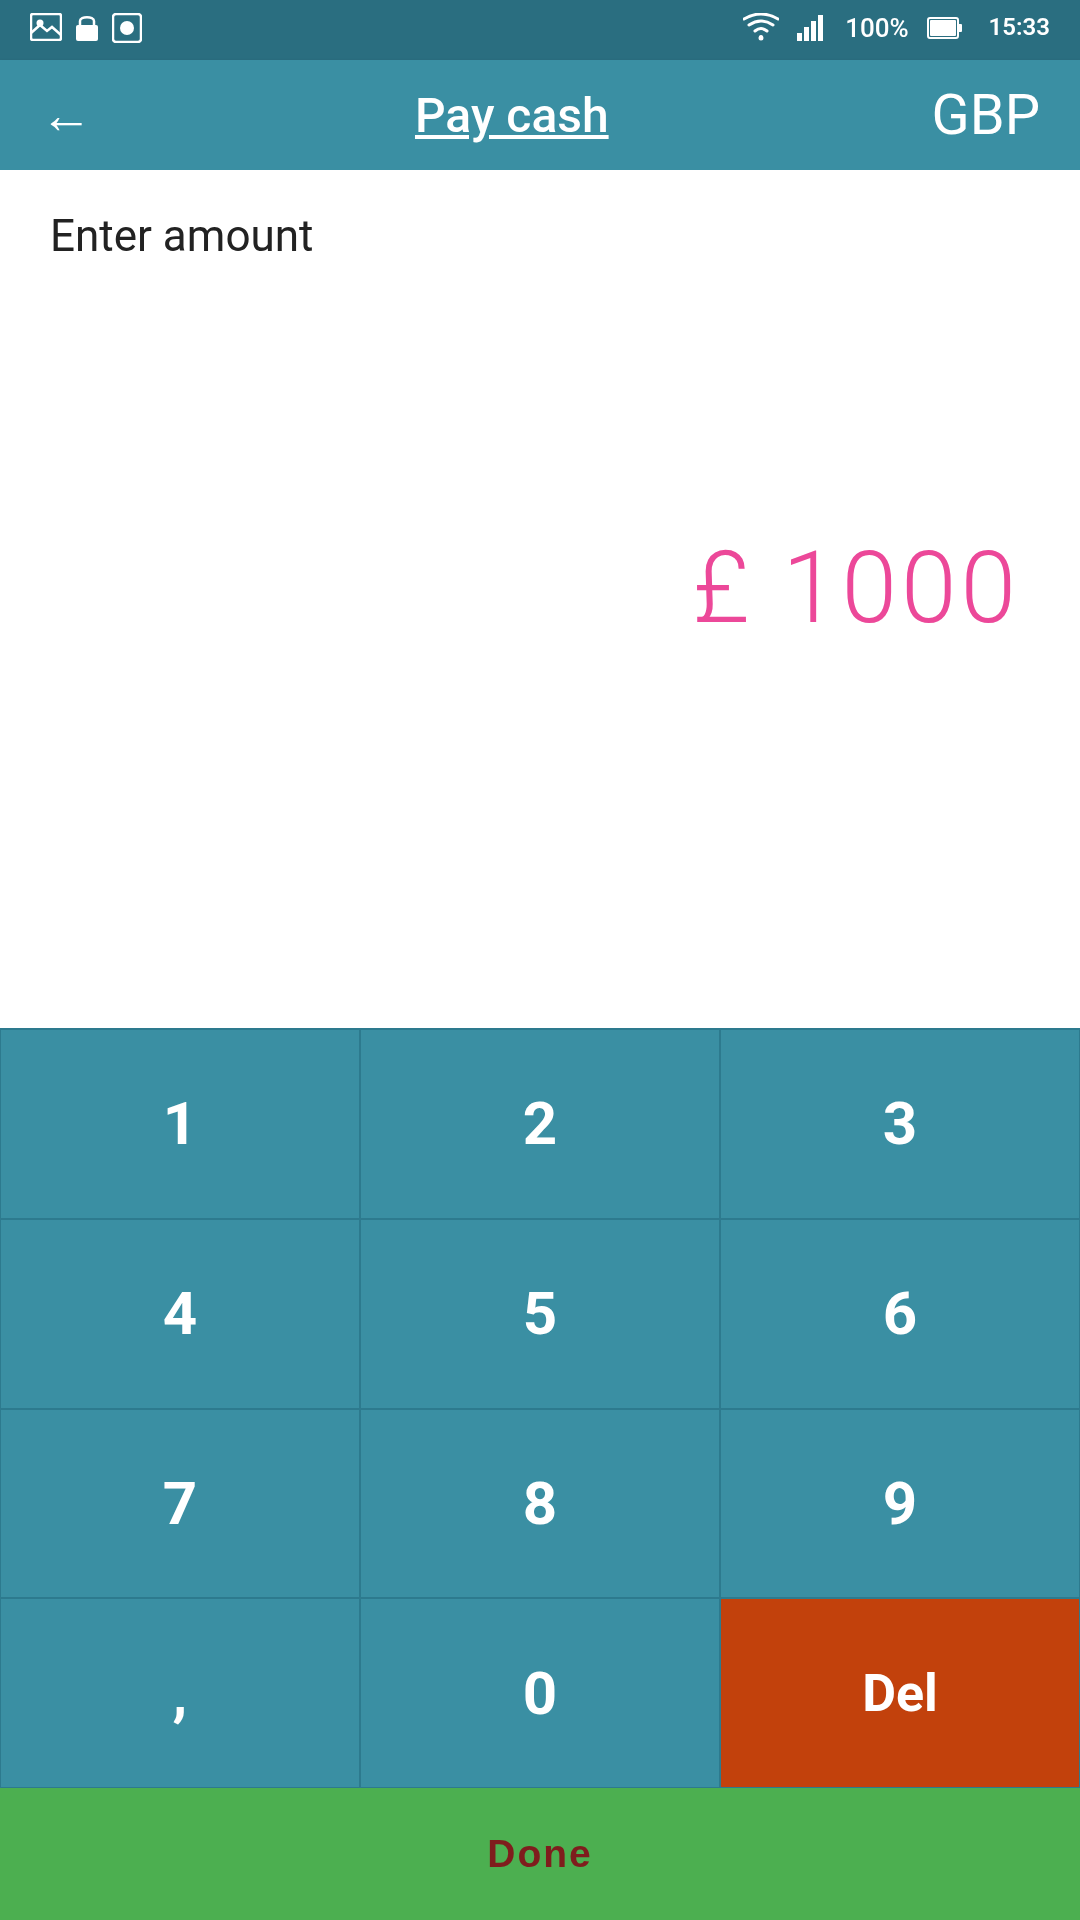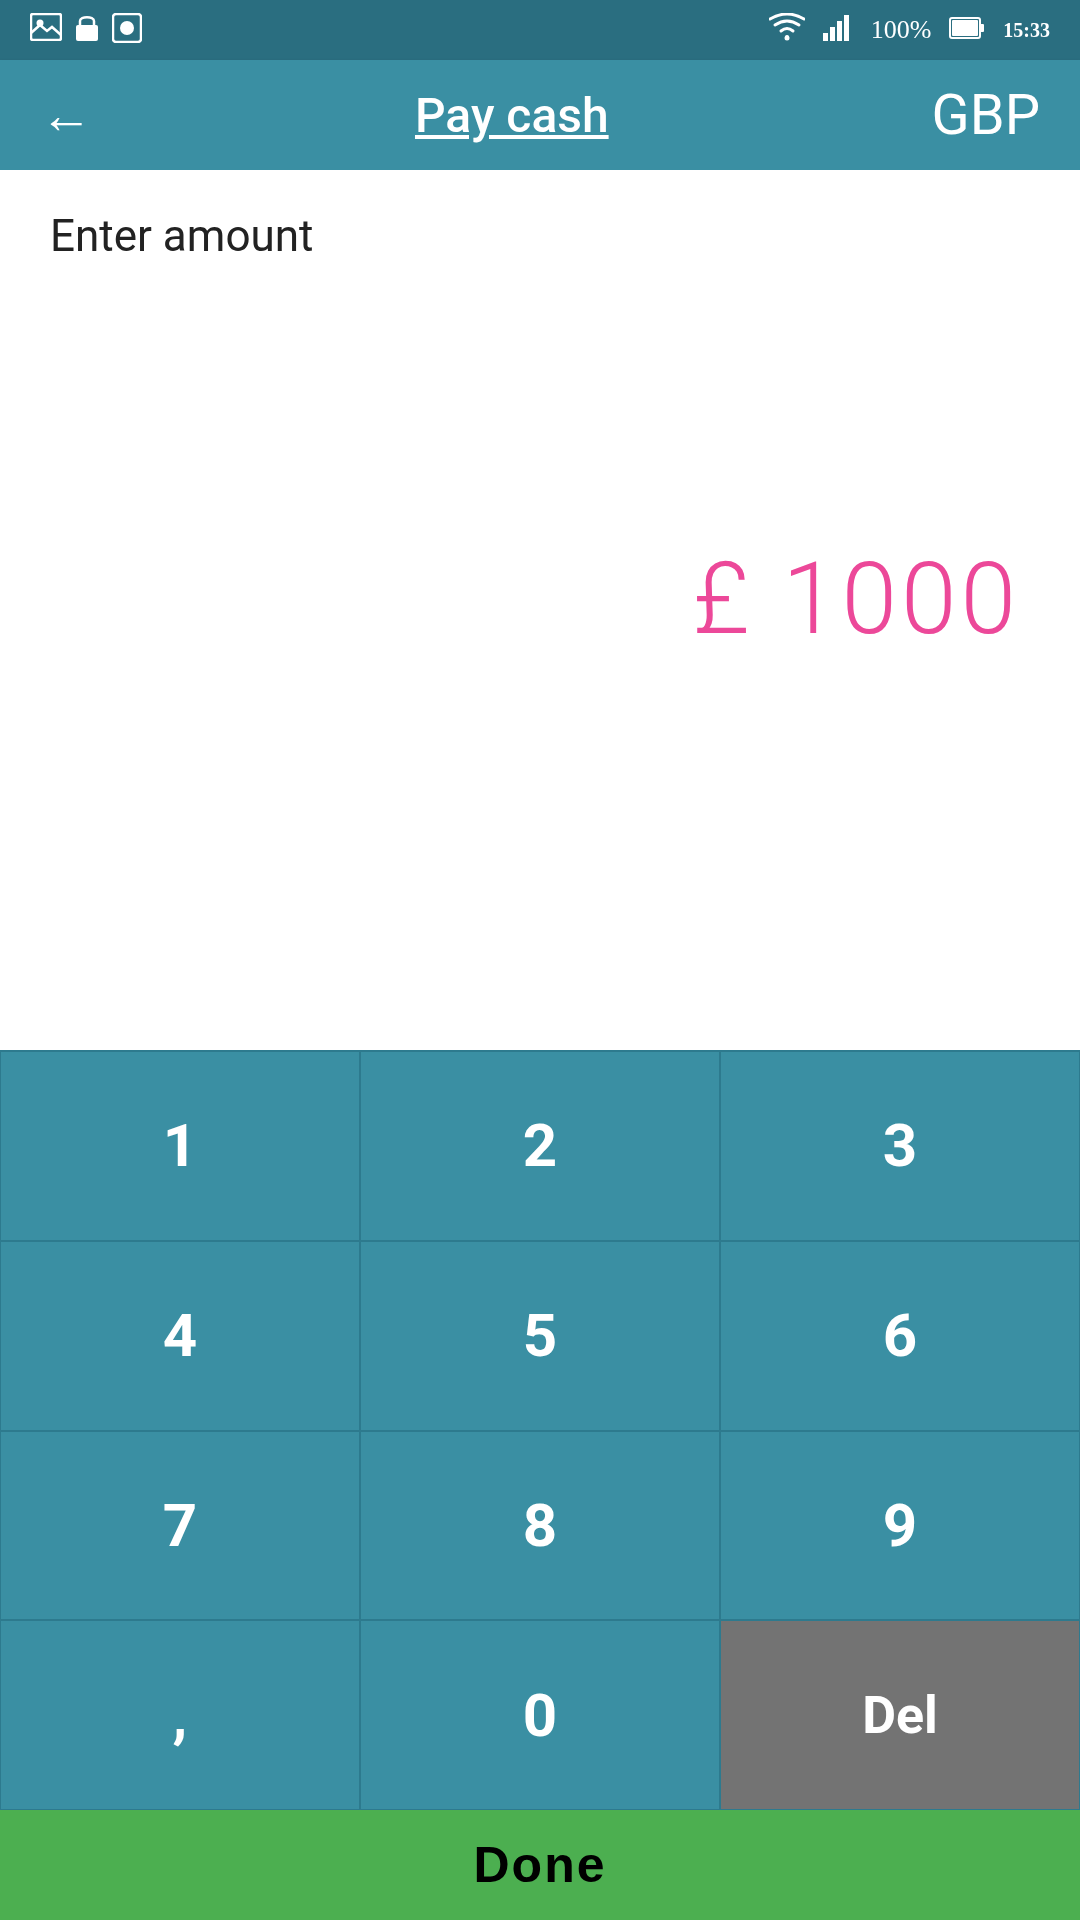--- a/index.html
+++ b/index.html
@@ -31,26 +31,25 @@
     }
 
     .status-bar-left {
       display: flex;
       align-items: center;
       gap: 12px;
     }
 
     .status-bar-right {
       display: flex;
-      align-items: center;
+      align-items: flex-start;
       gap: 18px;
       color: white;
       font-size: 28px;
       font-weight: 500;
-      font-family: Liberation Serif, serif;
     }
 
     
     .header {
       background: #3a8fa3;
       height: 110px;
       display: flex;
       align-items: center;
       justify-content: space-between;
       padding: 0 40px;
@@ -124,32 +123,32 @@
       display: flex;
       align-items: center;
       justify-content: center;
       cursor: pointer;
       border: 1px solid #2d7a8e;
       user-select: none;
       transition: background 0.1s;
     }
 
     .key.del {
-      background: #737373;
+      background: #c2410c;
       color: white;
       font-size: 52px;
       font-weight: 700;
     }
 
     
     .done-button {
-      height: 110px;
+      height: 132px;
       background: #4caf50;
-      color: #000000;
-      font-size: 50px;
+      color: #7f1d1d;
+      font-size: 39px;
       font-weight: 600;
       display: flex;
       align-items: center;
       justify-content: center;
       cursor: pointer;
       flex-shrink: 0;
       border: none;
       width: 100%;
       letter-spacing: 2px;
     }
@@ -207,21 +206,21 @@
       <span>100%</span>
     </span>
     <span>
       <svg width="36" height="22" viewBox="0 0 36 22" fill="white" xmlns="http://www.w3.org/2000/svg">
         <rect x="1" y="1" width="30" height="20" rx="2" stroke="white" stroke-width="2" fill="none"></rect>
         <rect x="3" y="3" width="26" height="16" rx="1" fill="white"></rect>
         <rect x="31" y="7" width="4" height="8" rx="1" fill="white"></rect>
       </svg>
     </span>
 
-    <span style="font-size:20px; font-weight:600; margin-left:0;">15:33</span>
+    <span style="font-size:24px; font-weight:600; margin-left:8px;">15:33</span>
   </div>
 </div>
 
 <div class="header">
   <span class="header-back">←</span>
   <span class="header-title">Pay cash</span>
   <span class="header-currency">GBP</span>
 </div>
 
 <div class="content">

